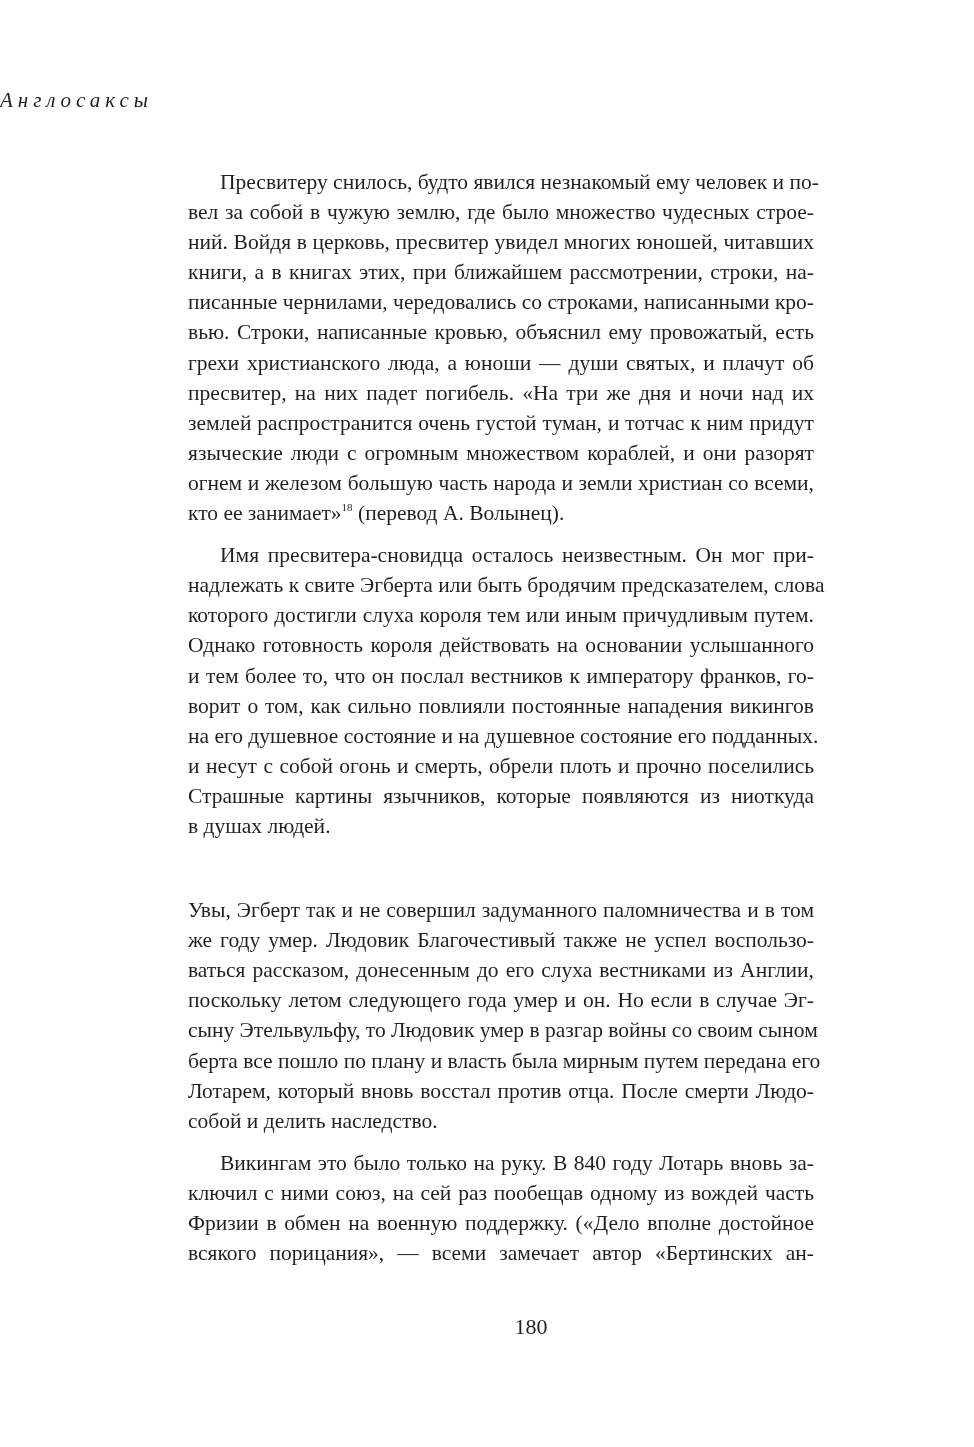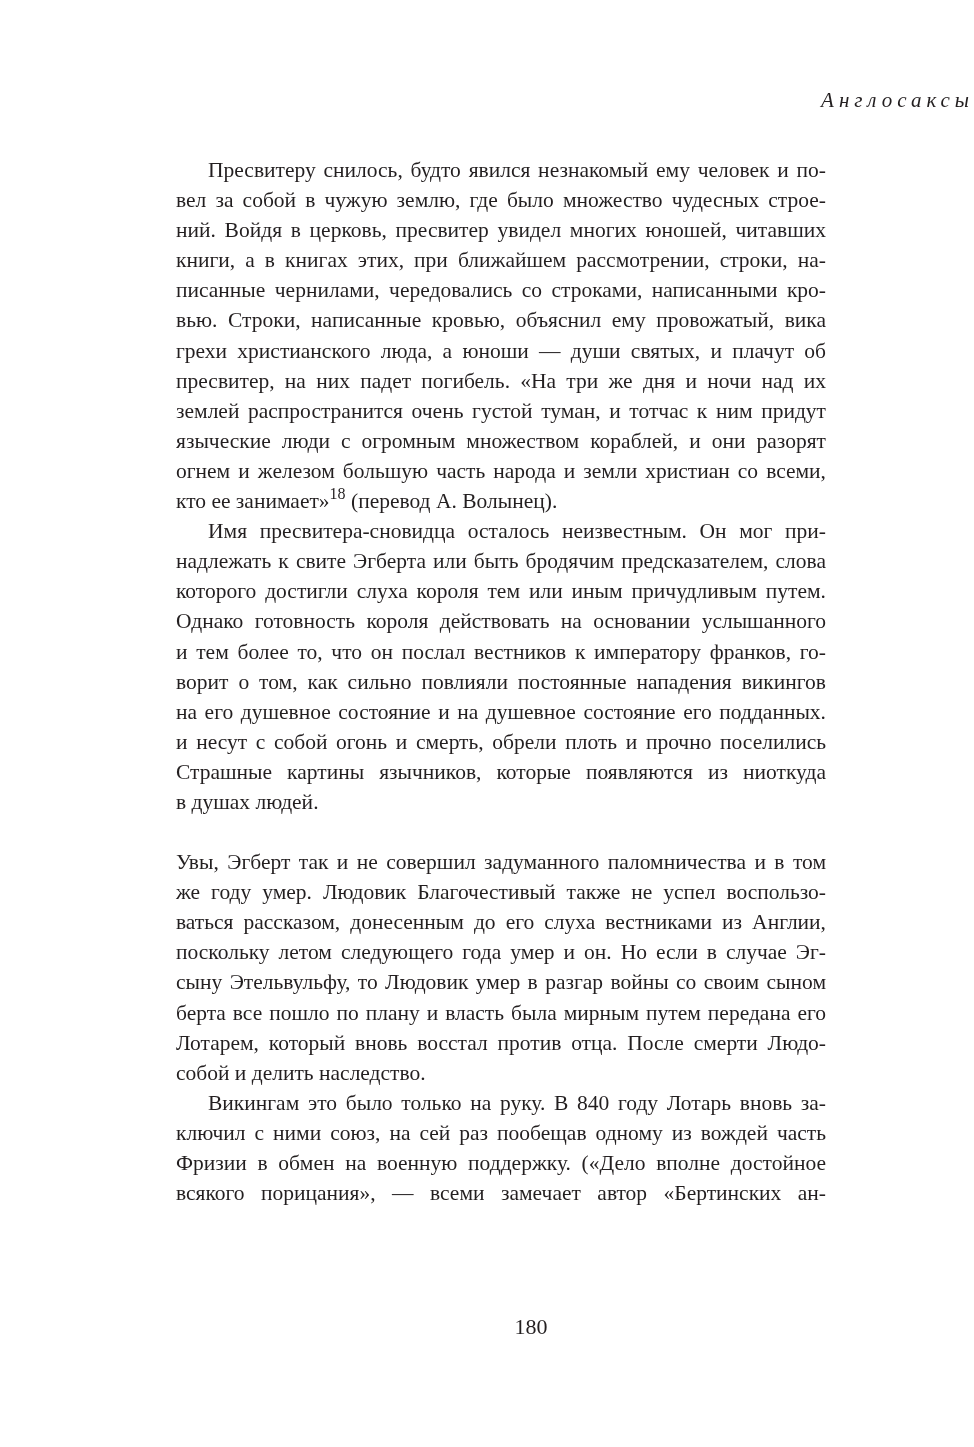--- a/index.html
+++ b/index.html
@@ -13,34 +13,34 @@
     position: relative;
     overflow: hidden;
     font-family: "Liberation Serif", "DejaVu Serif", serif;
     color: #231f20;
   }
   .running-head {
     position: absolute;
     top: 86px;
     left: 0;
     width: 974px;
-    text-align: right;
+    text-align: left;
     font-style: italic;
     font-size: 21px;
     letter-spacing: 5px;
     line-height: 28px;
   }
   .text-block {
     position: absolute;
     top: 155px;
     left: 176px;
     width: 650px;
   }
   .para {
-    margin: 0;
+    margin: 12px;
     font-size: 21.5px;
     line-height: 30.1px;
     text-align: justify;
     text-align-last: left;
     hyphens: manual;
   }
   .para .line {
     display: block;
     text-align: justify;
     text-align-last: justify;
@@ -50,21 +50,21 @@
   .para .line.last {
     text-align-last: left;
   }
   .para .line.first-indent {
     text-indent: 32px;
   }
   .section-gap {
     height: 30px;
   }
   sup.fn {
-    font-size: 16px;
+    font-size: 11px;
     vertical-align: 9px;
     line-height: 0;
   }
   .folio {
     position: absolute;
     top: 1313px;
     left: 0;
     width: 974px;
     text-align: center;
     font-size: 22px;
@@ -78,21 +78,21 @@
 <div class="running-head">Англосаксы</div>
 
 <div class="text-block">
 
   <p class="para">
     <span class="line first-indent">Пресвитеру снилось, будто явился незнакомый ему человек и по-</span>
     <span class="line">вел за собой в чужую землю, где было множество чудесных строе-</span>
     <span class="line">ний. Войдя в церковь, пресвитер увидел многих юношей, читавших</span>
     <span class="line">книги, а в книгах этих, при ближайшем рассмотрении, строки, на-</span>
     <span class="line">писанные чернилами, чередовались со строками, написанными кро-</span>
-    <span class="line">вью. Строки, написанные кровью, объяснил ему провожатый, вика</span>
+    <span class="line">вью. Строки, написанные кровью, объяснил ему провожатый, есть</span>
     <span class="line">грехи христианского люда, а юноши — души святых, и плачут об</span>
     <span class="line">пресвитер, на них падет погибель. «На три же дня и ночи над их</span>
     <span class="line">землей распространится очень густой туман, и тотчас к ним придут</span>
     <span class="line">языческие люди с огромным множеством кораблей, и они разорят</span>
     <span class="line">огнем и железом большую часть народа и земли христиан со всеми,</span>
     <span class="line last"><span>кто ее занимает»</span><sup class="fn">18</sup><span> (перевод А. Волынец).</span></span>
   </p>
 
   <p class="para">
     <span class="line first-indent">Имя пресвитера-сновидца осталось неизвестным. Он мог при-</span>

